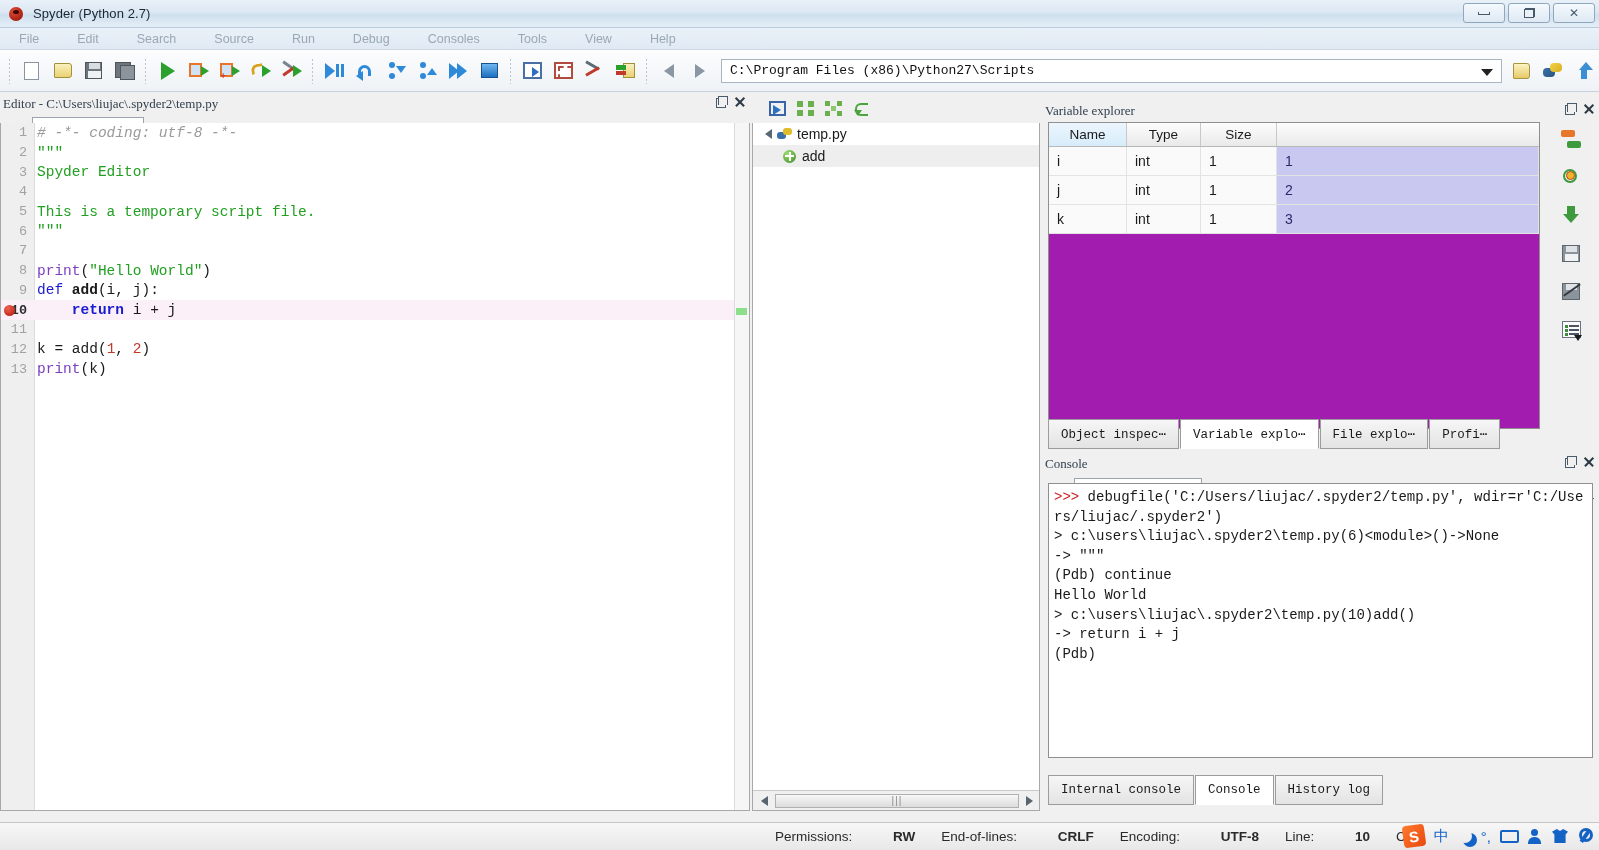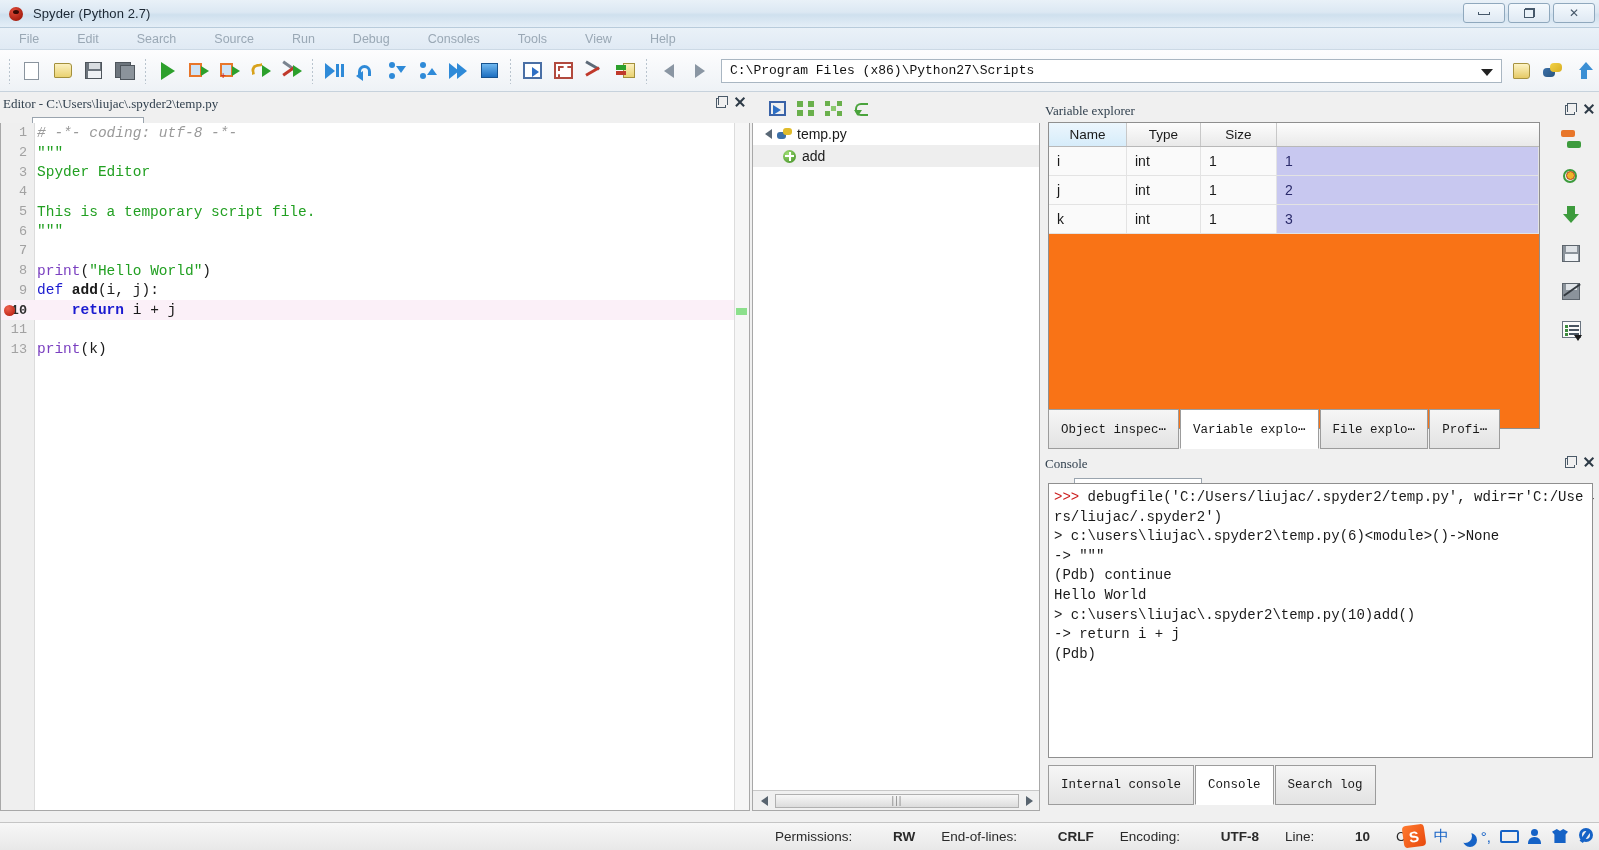--- a/index.html
+++ b/index.html
@@ -249,21 +249,21 @@
   .hs-arrow-l{ width:0;height:0;border-top:5px solid transparent;border-bottom:5px solid transparent;border-right:7px solid #58646f; margin-left:8px;}
   .hs-arrow-r{ width:0;height:0;border-top:5px solid transparent;border-bottom:5px solid transparent;border-left:7px solid #58646f; margin-right:8px;}
   .hs-thumb{ flex:1; height:14px; margin:0 7px;
      background:linear-gradient(to bottom,#f7f7f7,#dcdcdc); border:1px solid #b0b0b0;
      display:flex;align-items:center;justify-content:center; color:#8a8a8a; font-size:10px; letter-spacing:1px;}
 
   
   .var-pane{ position:absolute; left:1042px; top:93px; width:557px; height:357px;margin-top:7px; }
   .vtable-wrap{
     position:absolute; left:6px; top:22px; width:492px; height:307px;
-    border:1px solid #8f8f8f; background:#f97316; overflow:hidden;
+    border:1px solid #8f8f8f; background:#a21caf; overflow:hidden;
   }
   .vhead{ display:flex; height:24px; background:linear-gradient(to bottom,#fdfdfd,#e9e9e9);
      border-bottom:1px solid #b8b8b8; font-size:13.5px; color:#1a1a1a;}
   .vhead div{ display:flex;align-items:center;justify-content:center; border-right:1px solid #c8c8c8; position:relative;}
   .vh-name{ width:78px; background:linear-gradient(to bottom,#ecf6fd,#d6ecfa); }
   .vh-type{ width:74px; } .vh-size{ width:76px; } .vh-value{ flex:1; border-right:none; }
   .vrow{ display:flex; height:29px; font-size:14px; color:#1a1a1a; border-bottom:1px solid #e3e3e3; }
   .vrow > div{ display:flex;align-items:center; padding-left:8px; border-right:1px solid #e3e3e3;}
   .vc-name{ width:78px; background:#fafafa; }
   .vc-type{ width:74px; background:#fafafa; }
@@ -288,21 +288,21 @@
   .g-saveas:after{content:"";position:absolute;left:-1px;top:5px;width:20px;height:2px;background:#33393f;transform:rotate(-35deg);}
   .g-optlist{width:19px;height:17px;position:relative;border:1px solid #6a7480;background:#fbfbfb;}
   .g-optlist .r{position:absolute;left:6px;width:10px;height:2px;background:#4a5561;}
   .g-optlist .r1{top:3px;} .g-optlist .r2{top:7px;} .g-optlist .r3{top:11px;}
   .g-optlist .sq{position:absolute;left:2px;width:3px;height:3px;background:#3d8a3d;}
   .g-optlist .s1{top:3px;} .g-optlist .s2{top:7px;} .g-optlist .s3{top:11px;}
   .g-optlist .ar{position:absolute;right:-2px;bottom:-4px;width:0;height:0;border-left:4px solid transparent;border-right:4px solid transparent;border-top:6px solid #1a1a1a;}
 
   .vtabs{ position:absolute; left:6px; bottom:8px; display:flex; gap:1px; }
   .vtab{
-    height:40px; padding:0 12px; display:flex;align-items:center;
+    height:30px; padding:0 12px; display:flex;align-items:center;
     font-family:"Liberation Mono", monospace; font-size:12.5px; color:#1a1a1a;
     border:1px solid #9c9c9c; background:linear-gradient(to bottom,#f6f6f6,#e3e3e3);
   }
   .vtab.active{ background:#fff; border-bottom-color:#fff; }
 
   
   .console-pane{ position:absolute; left:1042px; top:453px; width:557px; height:358px; }
   .console-tabbar{ height:30px; display:flex; align-items:flex-end; position:relative; background:#f0f0f0;}
   .ctabbtn{ width:24px;height:24px;position:relative;margin-left:4px;}
   .ctabbtn .bk{position:absolute;left:3px;top:3px;width:15px;height:12px;border:1px solid #9aa4ae;border-bottom:none;border-radius:3px 3px 0 0;background:#f6f6f6;}
@@ -557,20 +557,21 @@
           <div class="cl"><span class="num">2</span><span class="txt"><span class="k-string">"""</span></span></div>
           <div class="cl"><span class="num">3</span><span class="txt"><span class="k-string">Spyder Editor</span></span></div>
           <div class="cl"><span class="num">4</span><span class="txt"><span class="k-string"></span></span></div>
           <div class="cl"><span class="num">5</span><span class="txt"><span class="k-string">This is a temporary script file.</span></span></div>
           <div class="cl"><span class="num">6</span><span class="txt"><span class="k-string">"""</span></span></div>
           <div class="cl"><span class="num">7</span><span class="txt"><span class="k-plain"></span></span></div>
           <div class="cl"><span class="num">8</span><span class="txt"><span class="k-builtin">print</span><span class="k-plain">(</span><span class="k-string">"Hello World"</span><span class="k-plain">)</span></span></div>
           <div class="cl"><span class="num">9</span><span class="txt"><span class="k-kwf">def </span><span class="k-fn">add</span><span class="k-plain">(i, j):</span></span></div>
           <div class="cl cur"><span class="bp"></span><span class="num">10</span><span class="txt"><span class="k-plain">    </span><span class="k-kw">return</span><span class="k-plain"> i + j</span></span></div>
           <div class="cl"><span class="num">11</span><span class="txt"><span class="k-plain"></span></span></div>
+          <div class="cl"><span class="num">12</span><span class="txt"><span class="k-plain">k = add(</span><span class="k-num">1</span><span class="k-plain">, </span><span class="k-num">2</span><span class="k-plain">)</span></span></div>
           <div class="cl"><span class="num">13</span><span class="txt"><span class="k-builtin">print</span><span class="k-plain">(k)</span></span></div>
         </div>
       <div class="ed-scroll">
         <div class="mark"></div>
       </div>
     </div>
   </div>
 
   <div class="outline-pane">
     <div class="outline-tools">
@@ -737,21 +738,21 @@
 &gt; c:\users\liujac\.spyder2\temp.py(6)&lt;module&gt;()-&gt;None
 -&gt; """
 (Pdb) continue
 Hello World
 &gt; c:\users\liujac\.spyder2\temp.py(10)add()
 -&gt; return i + j
 (Pdb) </span></div>
     <div class="ctabs" id="ctabs">
         <div class="vtab">Internal console</div>
         <div class="vtab active">Console</div>
-        <div class="vtab">Search log</div>
+        <div class="vtab">History log</div>
       </div>
   </div>
 
   <div class="statusbar">
     <span class="st" style="margin-left:775px;">
       <span>Permissions:</span>
       <b>RW</b>
     </span>
     <span class="st">
       <span>End-of-lines:</span>

